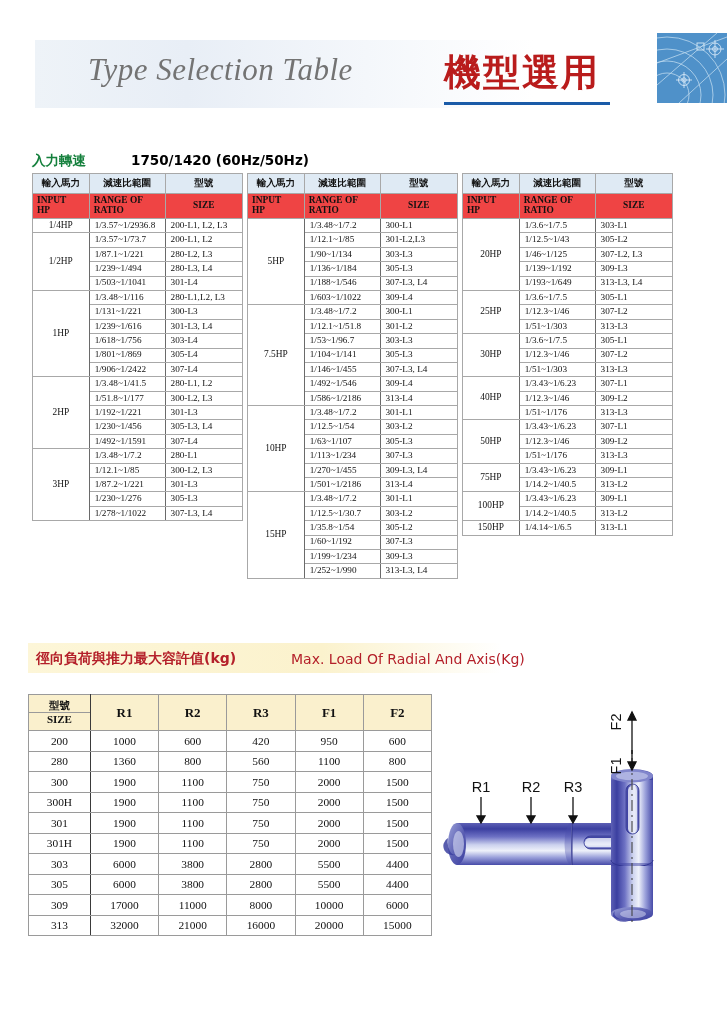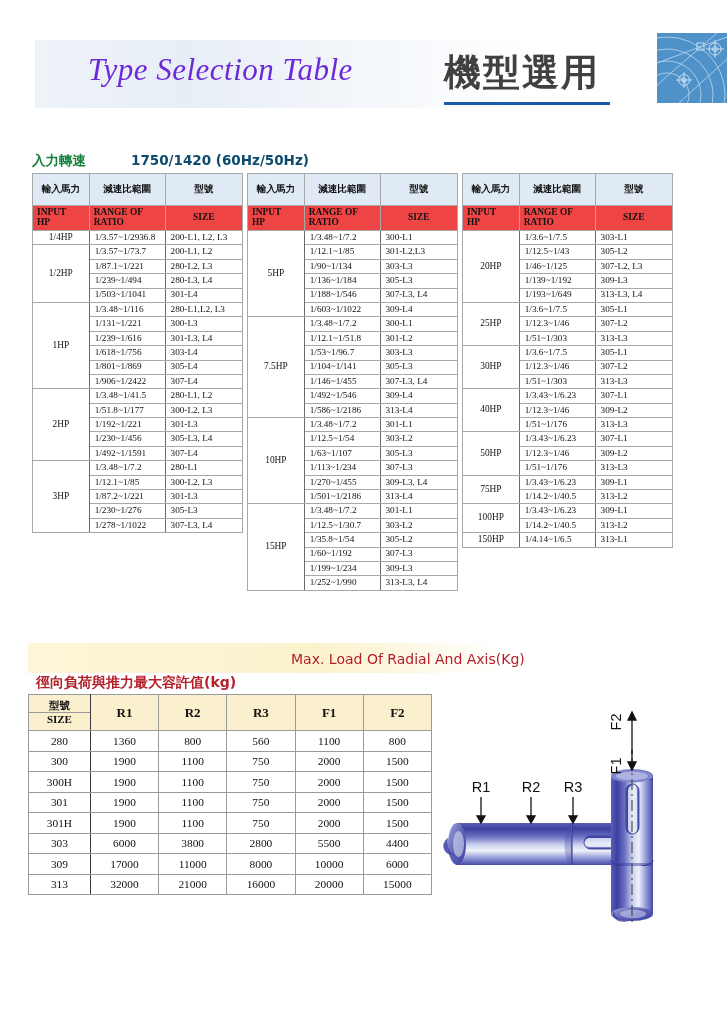--- a/index.html
+++ b/index.html
@@ -13,27 +13,27 @@
   }
 
   
   #header-band {
     position:absolute; left:35px; top:40px; width:692px; height:68px;
     background:linear-gradient(to right, #eef3f8 0%, #e8eef6 22%, #f4f7fb 48%, #ffffff 72%, #ffffff 100%);
   }
   #header-title-en {
     position:absolute; left:88px; top:52px;
     font-family:"Liberation Serif", serif;
-    font-style:italic; font-size:31px; color:#6d28d9;
+    font-style:italic; font-size:31px; color:#737373;
     letter-spacing:0.5px; white-space:nowrap;text-align:center;
   }
   #header-title-zh {
     position:absolute; left:444px; top:48px;
     font-family:Liberation Serif, serif;
-    font-weight:bold; font-size:37px; color:#404040;
+    font-weight:bold; font-size:37px; color:#b91c1c;
     letter-spacing:2px; white-space:nowrap;
   }
   #header-underline {
     position:absolute; left:444px; top:102px; width:166px; height:3px;
     background:#1a5ba8;
   }
   #corner-blueprint {
     position:absolute; left:657px; top:33px; width:70px; height:70px;
     background:#4f91c9; overflow:hidden;
   }
@@ -42,21 +42,21 @@
   
   #speed-label {
     position:absolute; left:32px; top:152px;
     font-family:"DejaVu Sans", sans-serif;
     font-weight:bold; font-size:13.5px; color:#15803d;
     white-space:nowrap;
   }
   #speed-value {
     position:absolute; left:131px; top:152px;
     font-family:"DejaVu Sans", sans-serif;
-    font-weight:bold; font-size:13.5px; color:#0c4a6e;
+    font-weight:bold; font-size:13.5px; color:#000000;
     white-space:nowrap;
   }
 
   .ratio-table {
     position:absolute;
     border-collapse:collapse;
     border:1.6px solid #3a3a3a;
     font-family:"Liberation Serif", serif;
     background:#fff;
   }
@@ -68,21 +68,21 @@
     text-align:center;
     vertical-align:middle;
     line-height:1.05;
     height:14.4px;
   }
   .ratio-table .hdr-zh {
     background:#dfeaf4;
     font-family:"DejaVu Sans", sans-serif;
     font-weight:bold;
     font-size:9.6px;
-    height:32px;
+    height:20px;
     border-bottom:0.7px solid #a8a8a8;
   }
   .ratio-table .hdr-en {
     background:#ef4444;
     font-family:"Liberation Serif", serif;
     font-weight:bold;
     font-size:9.4px;
     height:25px;
   }
   .ratio-table .hdr-en.left-al { text-align:left; padding-left:4px; }
@@ -110,21 +110,20 @@
   
   #load-banner {
     position:absolute; left:28px; top:643px; width:474px; height:30px;
     background:linear-gradient(to right, #fdf6d8 0%, #fbf2cd 62%, #ffffff 100%);
   }
   #load-banner-zh {
     position:absolute; left:36px; top:650px;
     font-family:"DejaVu Sans", sans-serif;
     font-weight:bold; font-size:14px; color:#b4202a;
     white-space:nowrap;
-    margin-top:24px;
   }
   #load-banner-en {
     position:absolute; left:283px; top:651px;
     font-family:"DejaVu Sans", sans-serif;
     font-size:14px; color:#b4202a;
     white-space:nowrap;
     margin-left:8px;
   }
 
   #load-table {
@@ -570,20 +569,28 @@
         </td>
         <td class="big">R1</td>
         <td class="big">R2</td>
         <td class="big">R3</td>
         <td class="big">F1</td>
         <td class="big">F2</td>
       </tr>
     </thead>
   <tbody>
       <tr>
+        <td class="lh">200</td>
+        <td>1000</td>
+        <td>600</td>
+        <td>420</td>
+        <td>950</td>
+        <td>600</td>
+      </tr>
+      <tr>
         <td class="lh">280</td>
         <td>1360</td>
         <td>800</td>
         <td>560</td>
         <td>1100</td>
         <td>800</td>
       </tr>
       <tr>
         <td class="lh">300</td>
         <td>1900</td>
@@ -611,20 +618,28 @@
       <tr>
         <td class="lh">301H</td>
         <td>1900</td>
         <td>1100</td>
         <td>750</td>
         <td>2000</td>
         <td>1500</td>
       </tr>
       <tr>
         <td class="lh">303</td>
+        <td>6000</td>
+        <td>3800</td>
+        <td>2800</td>
+        <td>5500</td>
+        <td>4400</td>
+      </tr>
+      <tr>
+        <td class="lh">305</td>
         <td>6000</td>
         <td>3800</td>
         <td>2800</td>
         <td>5500</td>
         <td>4400</td>
       </tr>
       <tr>
         <td class="lh">309</td>
         <td>17000</td>
         <td>11000</td>

